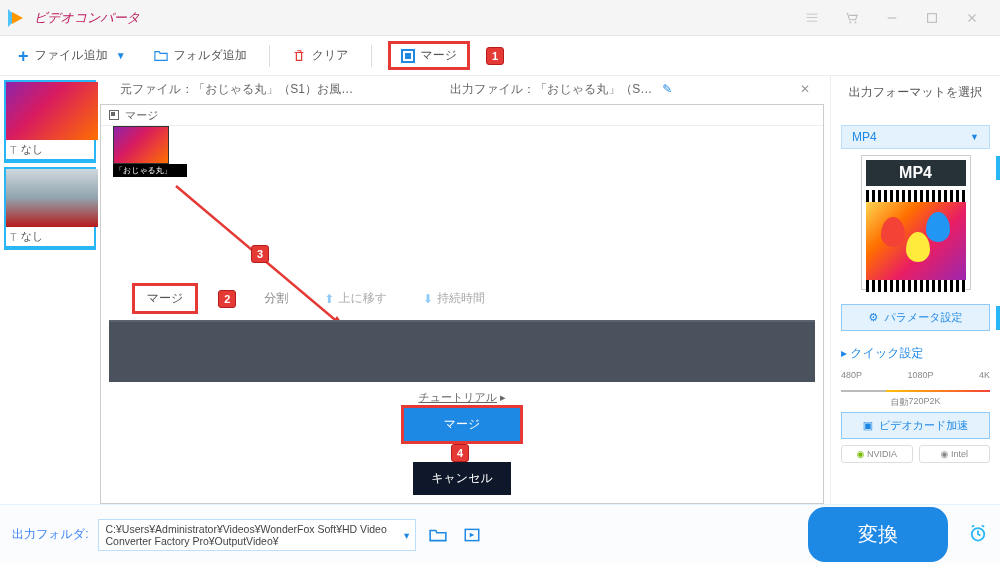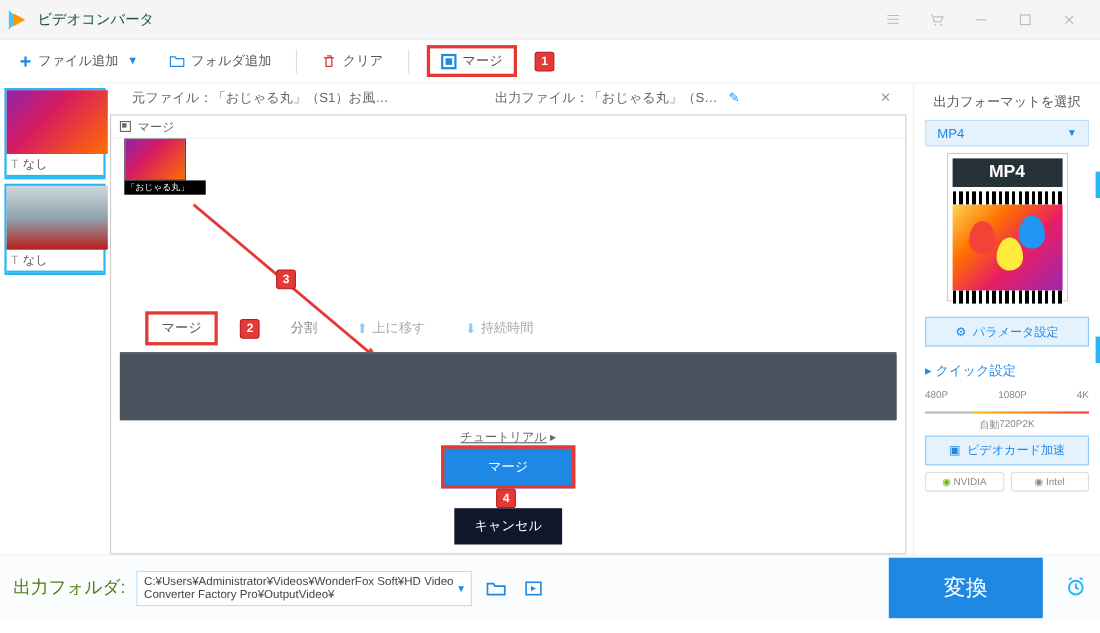--- a/index.html
+++ b/index.html
@@ -3,21 +3,21 @@
   <meta charset="utf-8">
   <style>
     * { margin: 0; padding: 0; box-sizing: border-box; font-family: 'Meiryo UI', 'Yu Gothic UI', sans-serif; }
     body { width: 1000px; height: 575px; background: #fff; overflow: hidden; font-size: 12px; }
     
     
     .titlebar { height: 36px; display: flex; align-items: center; padding: 0 8px; background: #f5f5f5; border-bottom: 1px solid #e5e5e5; }
     .app-logo { width: 18px; height: 18px; margin-right: 8px; position: relative; }
     .app-logo::before { content: ""; position: absolute; top: 0; left: 0; width: 0; height: 0; border-left: 9px solid #4fc3f7; border-top: 9px solid transparent; border-bottom: 9px solid transparent; }
     .app-logo::after { content: ""; position: absolute; top: 3px; left: 4px; width: 0; height: 0; border-left: 11px solid #ff9800; border-top: 6px solid transparent; border-bottom: 6px solid transparent; }
-    .app-title { color: #14532d; font-size: 13px; }
+    .app-title { color: #be185d; font-size: 13px; font-style: italic; }
     .titlebar-spacer { flex: 1; }
     .title-icon { width: 40px; height: 36px; display: flex; align-items: center; justify-content: center; color: #bbb; cursor: pointer; }
     .title-icon svg { width: 14px; height: 14px; }
     
     
     .toolbar { height: 40px; display: flex; align-items: center; padding: 0 12px; gap: 16px; border-bottom: 1px solid #eee; }
     .tb-btn { display: flex; align-items: center; gap: 6px; color: #555; cursor: pointer; padding: 4px 6px; }
     .tb-btn .ico { width: 14px; height: 14px; display: inline-flex; align-items: center; justify-content: center; }
     .plus-icon { color: #1e88e5; font-size: 18px; font-weight: bold; line-height: 1; }
     .dropdown-arrow { color: #1e88e5; font-size: 10px; margin-left: 2px; }
@@ -77,21 +77,21 @@
     .merge-confirm { background: #1e88e5; color: #fff; padding: 8px 40px; border: 3px solid #e53935; cursor: pointer; font-size: 12px; }
     .cancel-btn { background: #0f172a; color: #fff; padding: 8px 18px; cursor: pointer; font-size: 12px; }
     
     
     .arrow-line { position: absolute; top: 66px; left: 60px; width: 210px; height: 175px; pointer-events: none; }
     .arrow-line line { stroke: #e53935; stroke-width: 2.5; }
     .arrow-line polygon { fill: #e53935; }
     
     
     .right-panel { width: 170px; padding: 8px 10px; background: #fff; border-left: 1px solid #eee; }
-    .format-title { font-size: 12px; color: #555; text-align: center; margin-bottom: 8px; }
+    .format-title { font-size: 12px; color: #555; text-align: center; margin-bottom: 24px; }
     .format-select { background: #e3f2fd; padding: 4px 10px; display: flex; justify-content: space-between; align-items: center; cursor: pointer; color: #1e88e5; border: 1px solid #bbdefb; }
     .format-card { margin-top: 6px; border: 1px solid #ccc; width: 110px; height: 135px; margin-left: auto; margin-right: auto; background: #fff; padding: 4px; position: relative; }
     .mp4-badge { background: #263238; color: #fff; font-weight: bold; padding: 4px 8px; font-size: 16px; text-align: center; margin-bottom: 4px; }
     .mp4-tape { height: 12px; background: repeating-linear-gradient(90deg, #000 0, #000 3px, #fff 3px, #fff 6px); }
     .mp4-image { height: 78px; background: linear-gradient(135deg, #ffd54f 0%, #ff6f00 30%, #e91e63 60%, #9c27b0 100%); position: relative; }
     .balloon { width: 24px; height: 30px; border-radius: 50% 50% 50% 50% / 60% 60% 40% 40%; position: absolute; }
     .b1 { background: #f44336; top: 15px; left: 15px; }
     .b2 { background: #ffeb3b; top: 30px; left: 40px; }
     .b3 { background: #2196f3; top: 10px; left: 60px; }
     
@@ -104,26 +104,26 @@
     .quality-labels { display: flex; justify-content: space-between; font-size: 9px; color: #888; }
     .quality-labels2 { display: flex; justify-content: center; font-size: 9px; color: #888; margin-top: 4px; }
     
     .gpu-btn { margin-top: 10px; border: 1px solid #90caf9; background: #e3f2fd; color: #1e88e5; padding: 5px 8px; display: flex; align-items: center; gap: 6px; cursor: pointer; font-size: 11px; justify-content: center; }
     .gpu-badges { display: flex; gap: 6px; margin-top: 6px; }
     .gpu-badge { flex: 1; border: 1px solid #ddd; padding: 3px 4px; font-size: 9px; text-align: center; color: #888; border-radius: 3px; }
     .nvidia { color: #76b900; }
     
     
     .bottombar { height: 60px; display: flex; align-items: center; padding: 0 12px; gap: 10px; border-top: 1px solid #e3f2fd; background: #fafcfe; }
-    .output-label { color: #4d7c0f; font-size: 16px; }
+    .output-label { color: #3b82f6; font-size: 12px; }
     .output-path { flex: 1; max-width: 480px; border: 1px solid #bbdefb; padding: 3px 6px; font-size: 10.5px; color: #444; background: #fff; display: flex; align-items: center; justify-content: space-between; }
     .path-arrow { color: #1e88e5; }
     .bottom-icon { width: 24px; height: 24px; color: #1e88e5; cursor: pointer; display: flex; align-items: center; justify-content: center; }
     .bottom-spacer { flex: 1; }
-    .convert-btn { background: #1e88e5; color: #fff; font-size: 20px; padding: 14px 50px; cursor: pointer; }
+    .convert-btn { background: #1e88e5; color: #fff; font-size: 20px; padding: 14px 50px; cursor: pointer; border-radius: 17px; }
     .alarm-icon { color: #29b6f6; cursor: pointer; margin-left: 10px; }
     
     .side-tab { position: absolute; right: 0; width: 4px; height: 24px; background: #29b6f6; }
   </style>
 </head>
 <body>
 
 <div class="titlebar">
   <div class="app-logo"></div>
   <span class="app-title">ビデオコンバータ</span>

